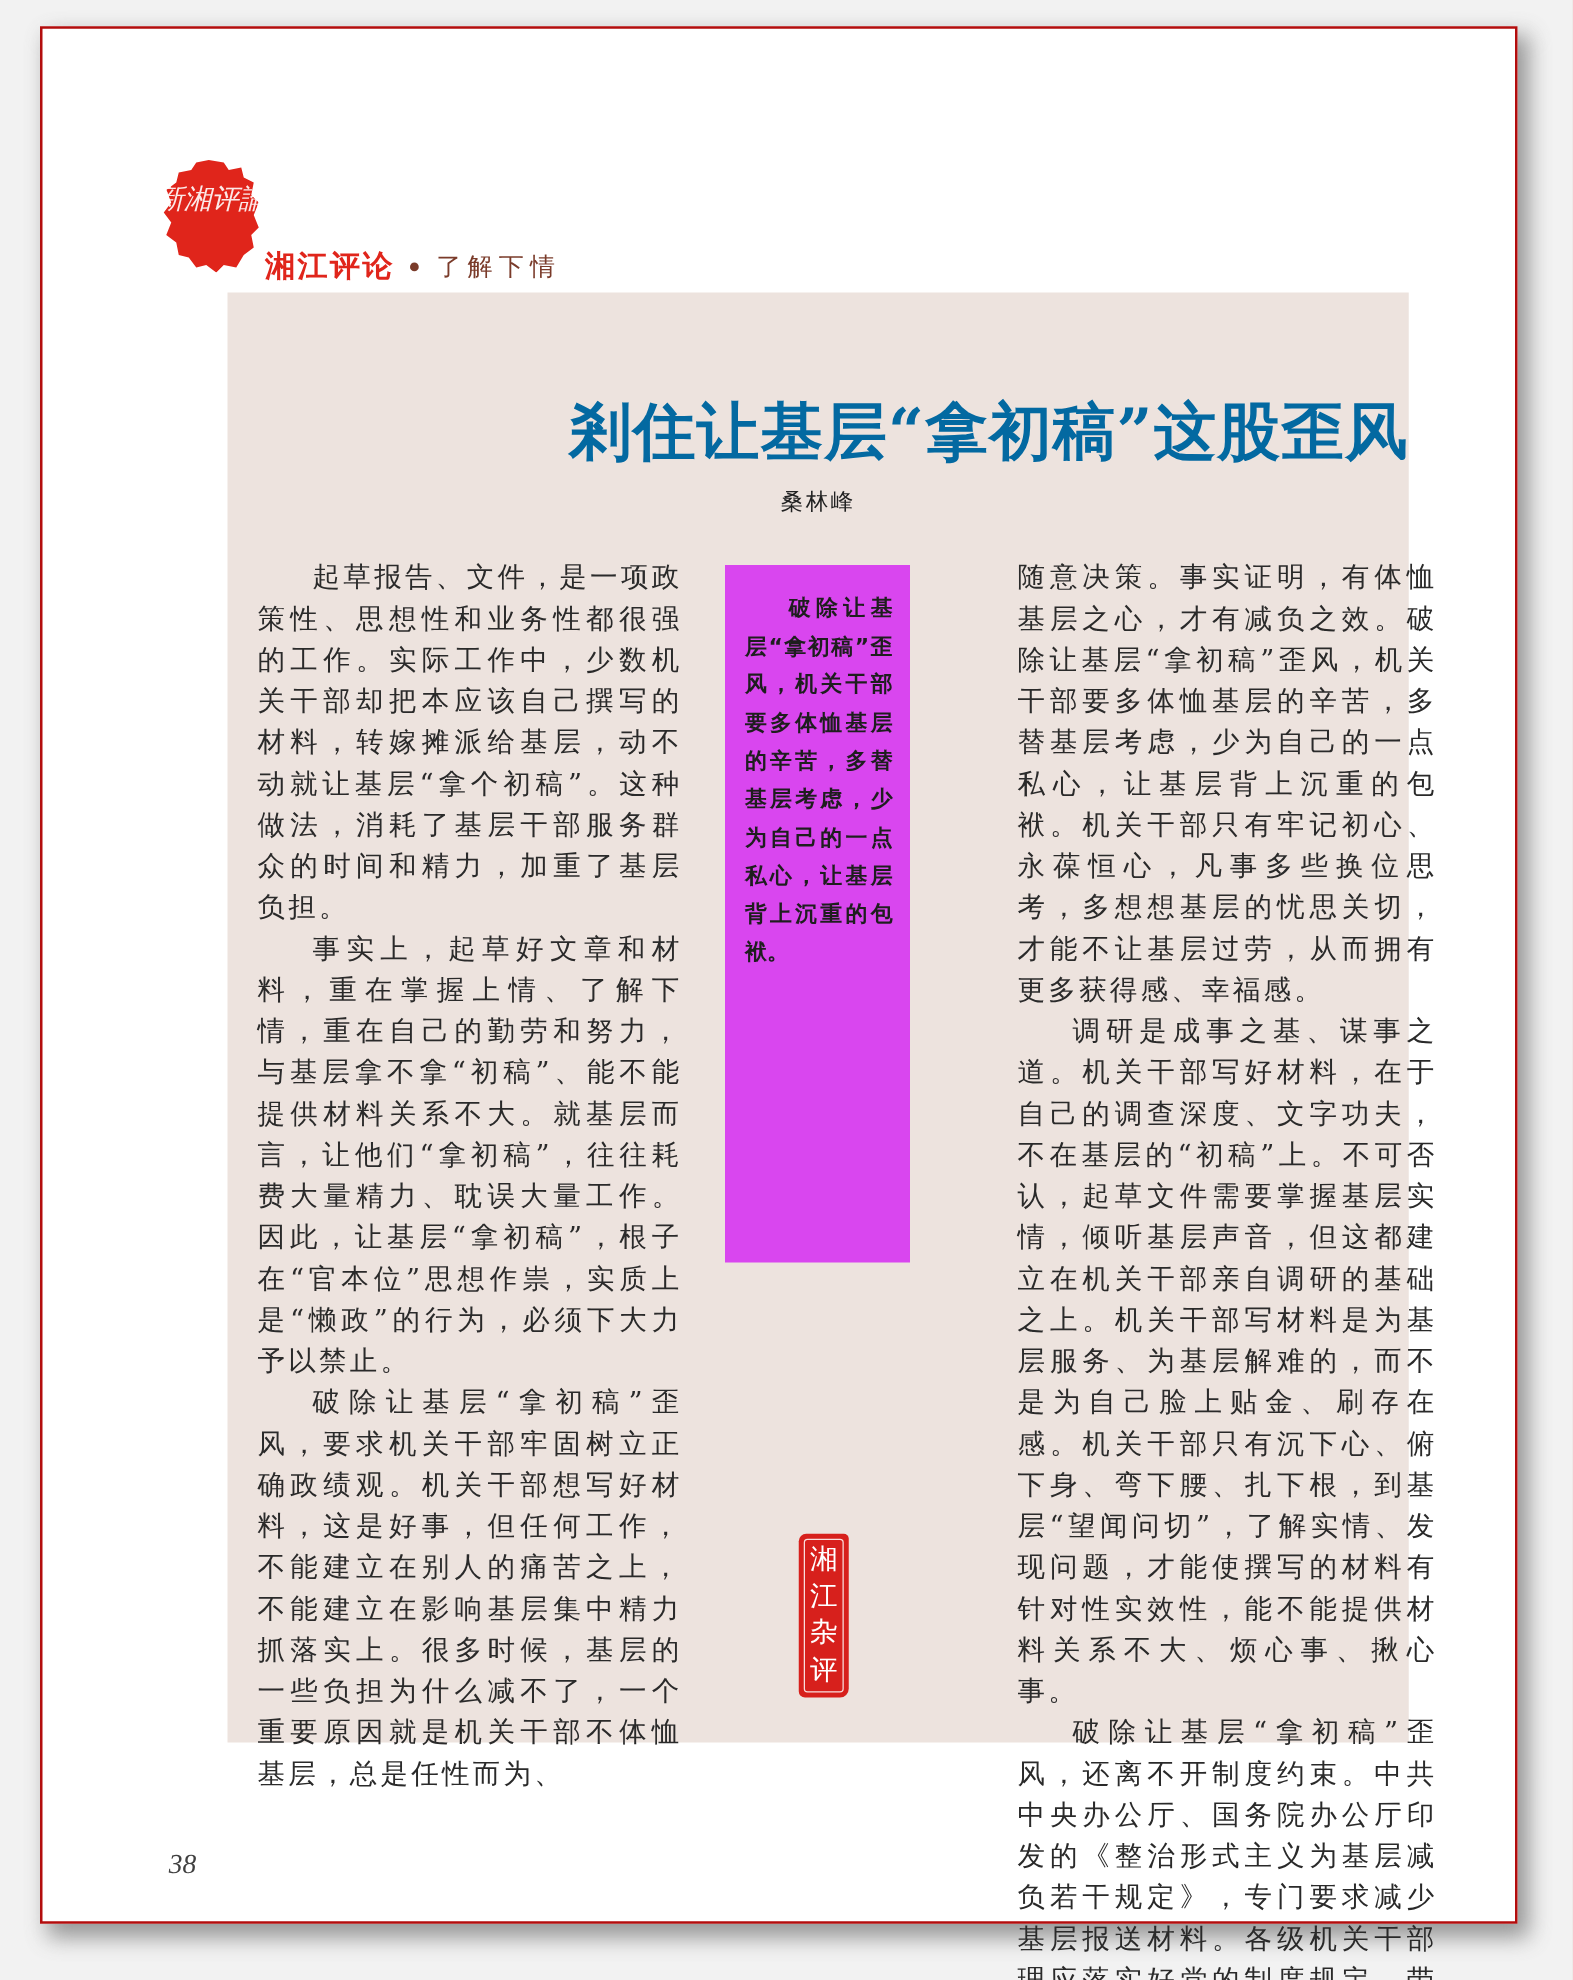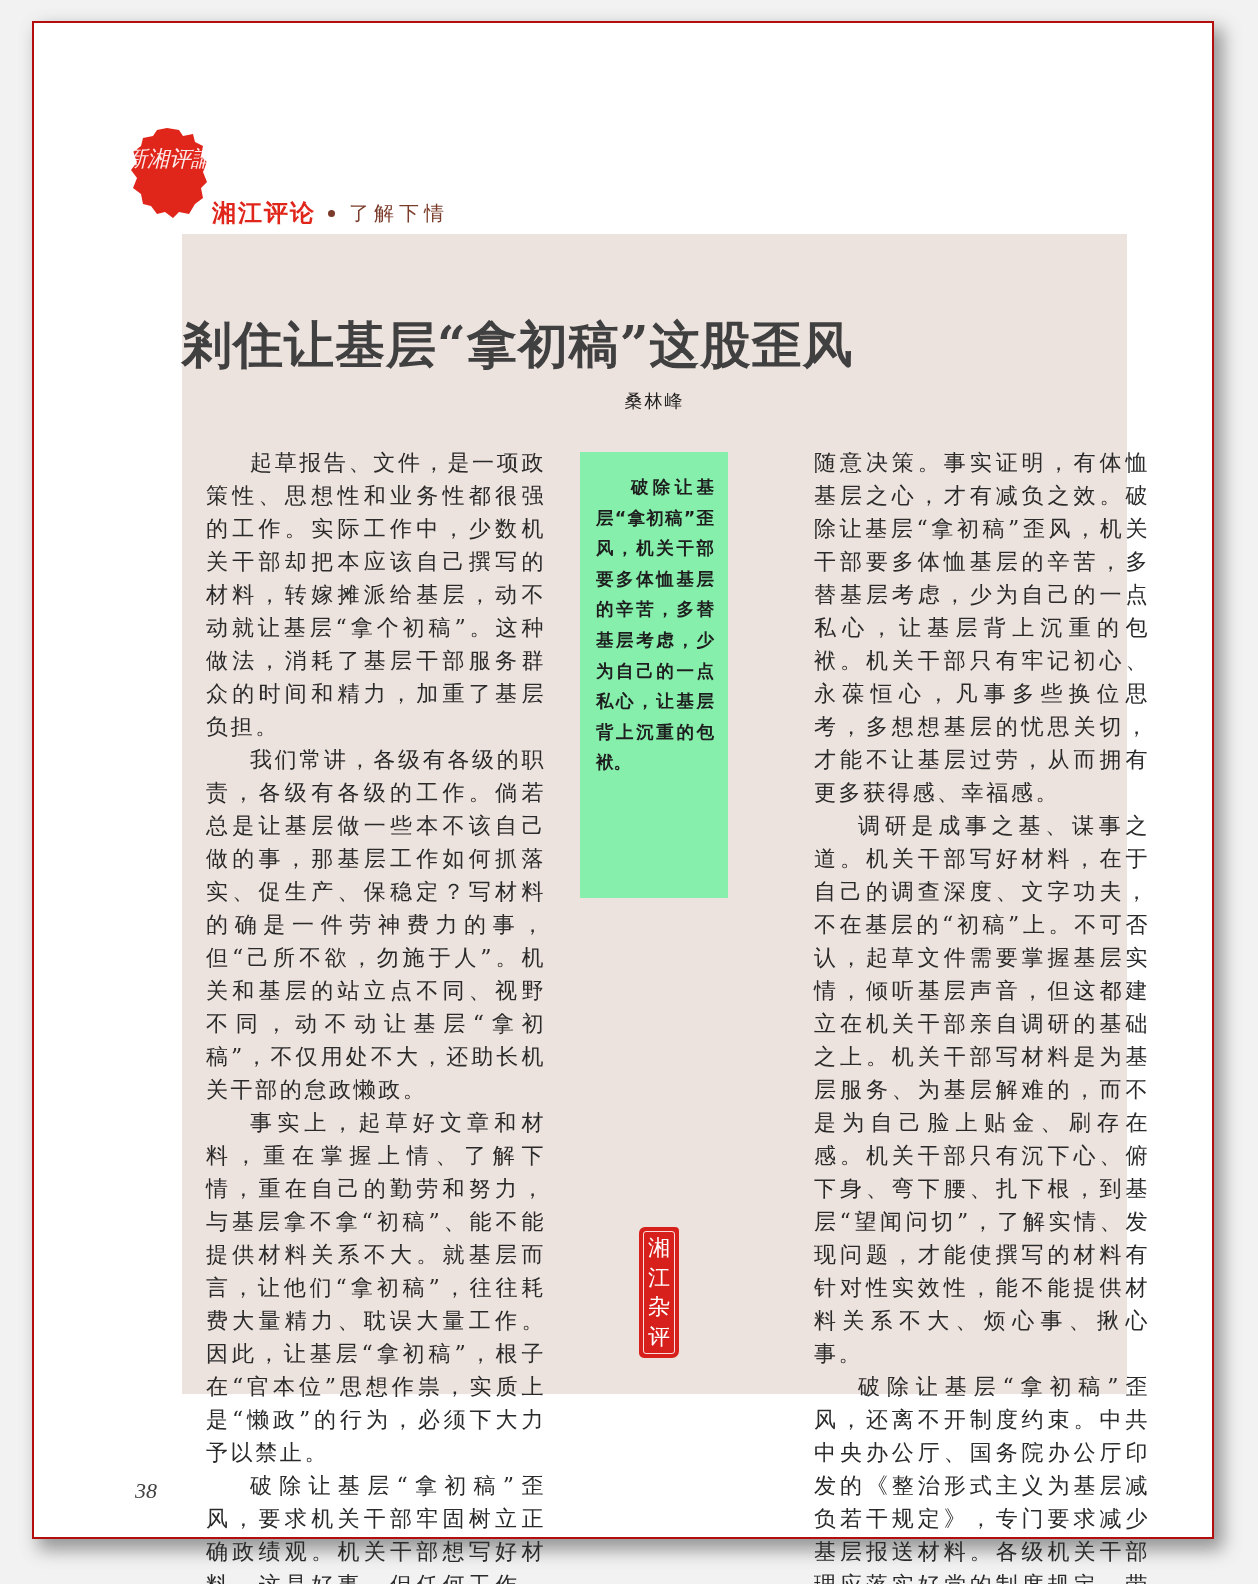--- a/index.html
+++ b/index.html
@@ -78,25 +78,25 @@
       top: 232px;
       width: 945px;
       height: 1160px;
       background: #ede3de;
     }
     .title {
       position: absolute;
       left: 0;
       top: 78px;
       width: 945px;
-      text-align: left;
+      text-align: right;
       font-family: "DejaVu Serif", "Liberation Serif", serif;
       font-weight: bold;
       font-size: 50px;
-      color: #404040;
+      color: #0369a1;
       letter-spacing: 1px;
     }
     .author {
       position: absolute;
       left: 0;
       top: 155px;
       width: 945px;
       text-align: center;
       font-size: 18px;
       color: #222;
@@ -124,22 +124,22 @@
       left: 588px;
       top: 212px;
       width: 336px;
       margin-left: 44px;
     }
     .pull-quote {
       position: absolute;
       left: 398px;
       top: 218px;
       width: 148px;
-      height: 446px;
-      background: #86efac;
+      height: 558px;
+      background: #d946ef;
     }
     .pull-quote-text {
       position: absolute;
       left: 16px;
       top: 20px;
       width: 118px;
       font-family: "DejaVu Sans", "Liberation Sans", sans-serif;
       font-weight: bold;
       font-size: 17.5px;
       line-height: 30.6px;
@@ -226,21 +226,20 @@
     <span class="sep-dot"></span>
     <span class="column-name">了解下情</span>
   </div>
 
   <div class="content-box" style="left:148px; top:211px;">
     <div class="title">剎住让基层“拿初稿”这股歪风</div>
     <div class="author">桑林峰</div>
 
     <div class="col col-left">
       <p>起草报告、文件，是一项政策性、思想性和业务性都很强的工作。实际工作中，少数机关干部却把本应该自己撰写的材料，转嫁摊派给基层，动不动就让基层“拿个初稿”。这种做法，消耗了基层干部服务群众的时间和精力，加重了基层负担。</p>
-      <p>我们常讲，各级有各级的职责，各级有各级的工作。倘若总是让基层做一些本不该自己做的事，那基层工作如何抓落实、促生产、保稳定？写材料的确是一件劳神费力的事，但“己所不欲，勿施于人”。机关和基层的站立点不同、视野不同，动不动让基层“拿初稿”，不仅用处不大，还助长机关干部的怠政懒政。</p>
       <p>事实上，起草好文章和材料，重在掌握上情、了解下情，重在自己的勤劳和努力，与基层拿不拿“初稿”、能不能提供材料关系不大。就基层而言，让他们“拿初稿”，往往耗费大量精力、耽误大量工作。因此，让基层“拿初稿”，根子在“官本位”思想作祟，实质上是“懒政”的行为，必须下大力予以禁止。</p>
       <p>破除让基层“拿初稿”歪风，要求机关干部牢固树立正确政绩观。机关干部想写好材料，这是好事，但任何工作，不能建立在别人的痛苦之上，不能建立在影响基层集中精力抓落实上。很多时候，基层的一些负担为什么减不了，一个重要原因就是机关干部不体恤基层，总是任性而为、</p>
     </div>
 
     <div class="pull-quote">
       <div class="pull-quote-text">破除让基层“拿初稿”歪风，机关干部要多体恤基层的辛苦，多替基层考虑，少为自己的一点私心，让基层背上沉重的包袱。</div>
     </div>
 
     <div class="seal">
       <div class="seal-inner"></div>

